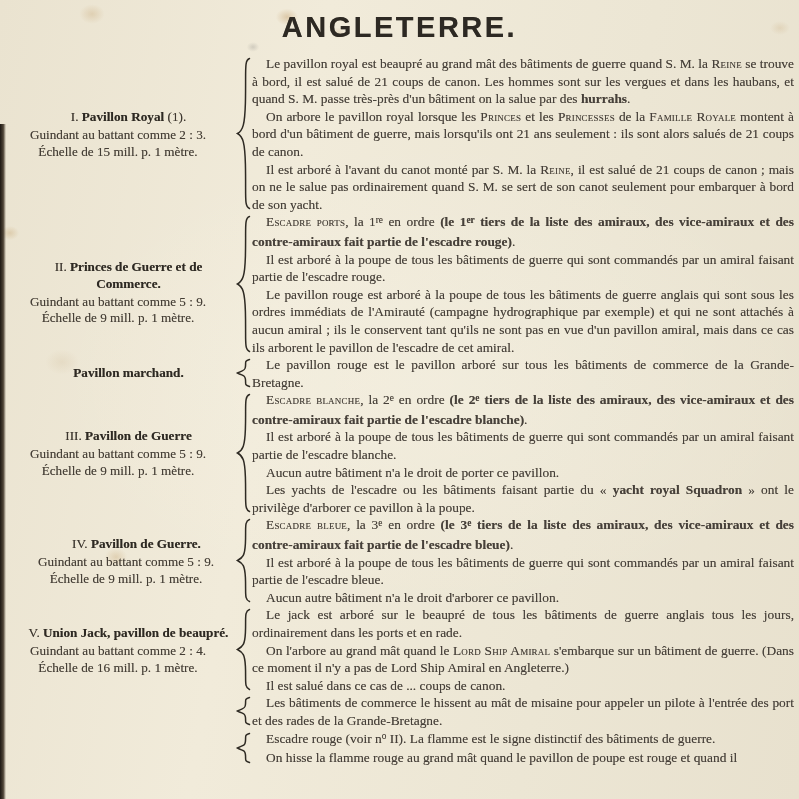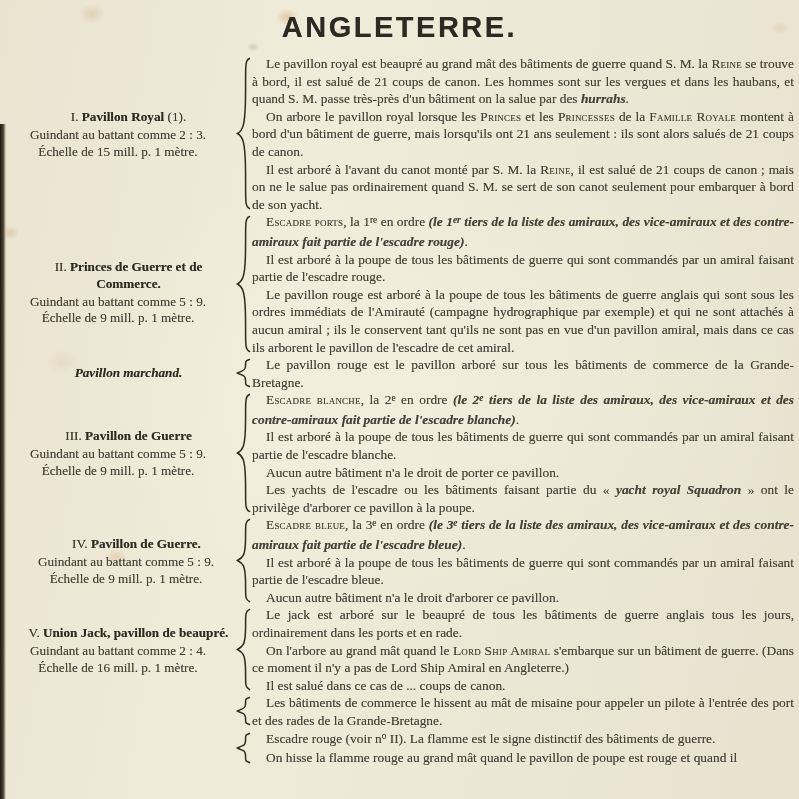--- a/index.html
+++ b/index.html
@@ -25,21 +25,21 @@
   }
   .title{position:absolute;top:11px;left:0;width:100%;margin:0;text-align:center;
     font-family:"Liberation Sans",sans-serif;font-size:29px;font-weight:700;
     letter-spacing:2.5px;color:#2d2923;text-shadow:0 0 .6px rgba(45,40,32,.6);}
   .right-col{position:absolute;left:252px;top:55px;width:542px;
     font-size:13.4px;line-height:17.6px;text-align:justify;
     text-shadow:0 0 .5px rgba(70,60,45,.5);}
   .group{position:relative;}
   .para{margin:0;text-indent:14px;}
   .sc{font-variant:small-caps;letter-spacing:.2px;}
-  .i{font-style:italic;font-weight:600;}
+  .i{font-weight:600;}
   .sup{font-size:.7em;position:relative;top:-.35em;}
   .left-col{position:absolute;left:0;top:0;width:240px;height:100%;}
   .entry{position:absolute;left:6px;width:224px;text-align:center;
     font-size:13.2px;line-height:16.8px;text-shadow:0 0 .5px rgba(70,60,45,.5);}
   .etitle{font-weight:700;color:#2d2923;margin-bottom:1px;margin-left:21px;}
   .eprefix,.esuffix{font-weight:400;color:#3c362f;}
   .edetail{color:#443e36;}
   .brace-layer{position:absolute;inset:0;pointer-events:none;}
   .brace{position:absolute;left:233px;overflow:visible;}
 </style>
@@ -54,21 +54,21 @@
       <div class="entry" style="top: 109px;">
         <div class="etitle"><span class="eprefix">I. </span><span class="ename">Pavillon Royal</span><span class="esuffix"> (1).</span></div>
         <div class="edetail">Guindant au battant comme 2 : 3.</div>
         <div class="edetail">Échelle de 15 mill. p. 1 mètre.</div>
       </div>
       <div class="entry" style="top: 259px;">
         <div class="etitle"><span class="eprefix">II. </span><span class="ename">Princes de Guerre et de Commerce.</span></div>
         <div class="edetail">Guindant au battant comme 5 : 9.</div>
         <div class="edetail">Échelle de 9 mill. p. 1 mètre.</div>
       </div>
-      <div class="entry" style="top: 365px; font-style: italic;">
+      <div class="entry" style="top: 365px;">
         <div class="etitle"><span class="ename">Pavillon marchand.</span></div>
       </div>
       <div class="entry" style="top: 428px;">
         <div class="etitle"><span class="eprefix">III. </span><span class="ename">Pavillon de Guerre</span></div>
         <div class="edetail">Guindant au battant comme 5 : 9.</div>
         <div class="edetail">Échelle de 9 mill. p. 1 mètre.</div>
       </div>
       <div class="entry" style="top: 536px; padding-left: 8px;">
         <div class="etitle"><span class="eprefix">IV. </span><span class="ename">Pavillon de Guerre.</span></div>
         <div class="edetail">Guindant au battant comme 5 : 9.</div>

